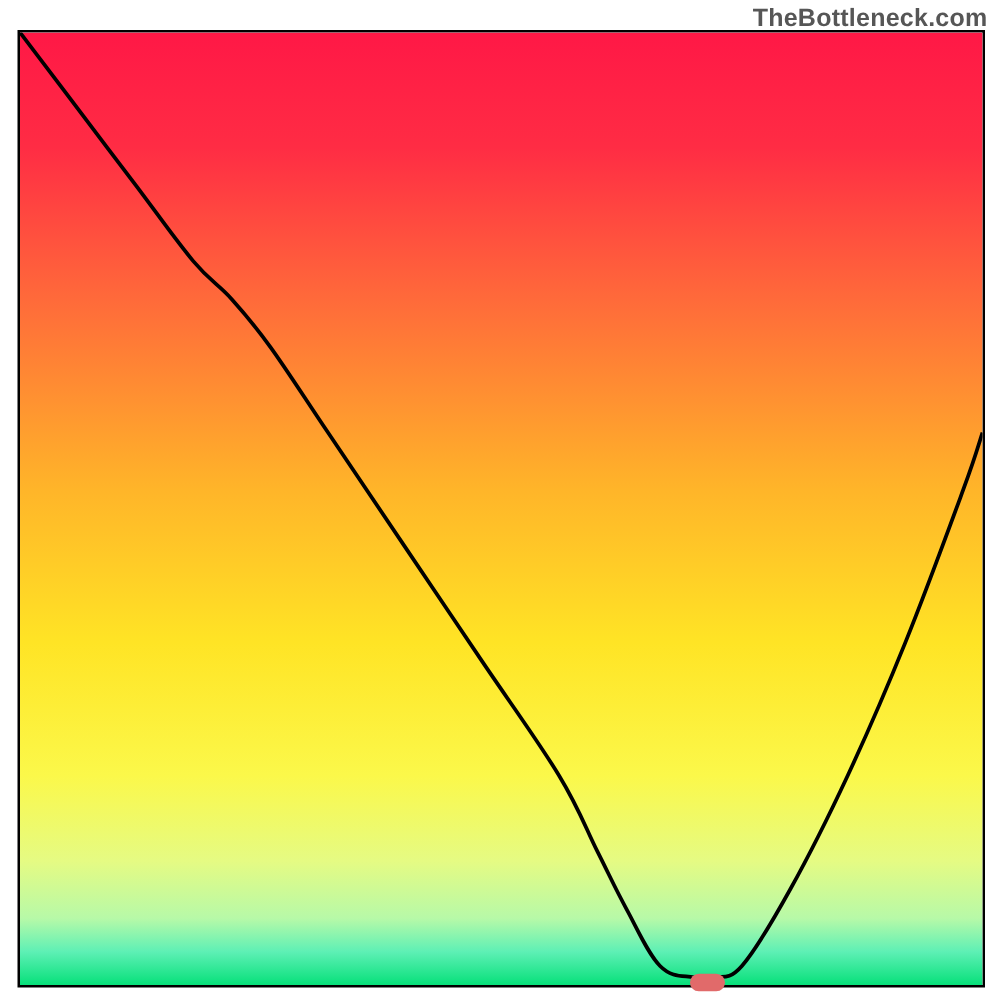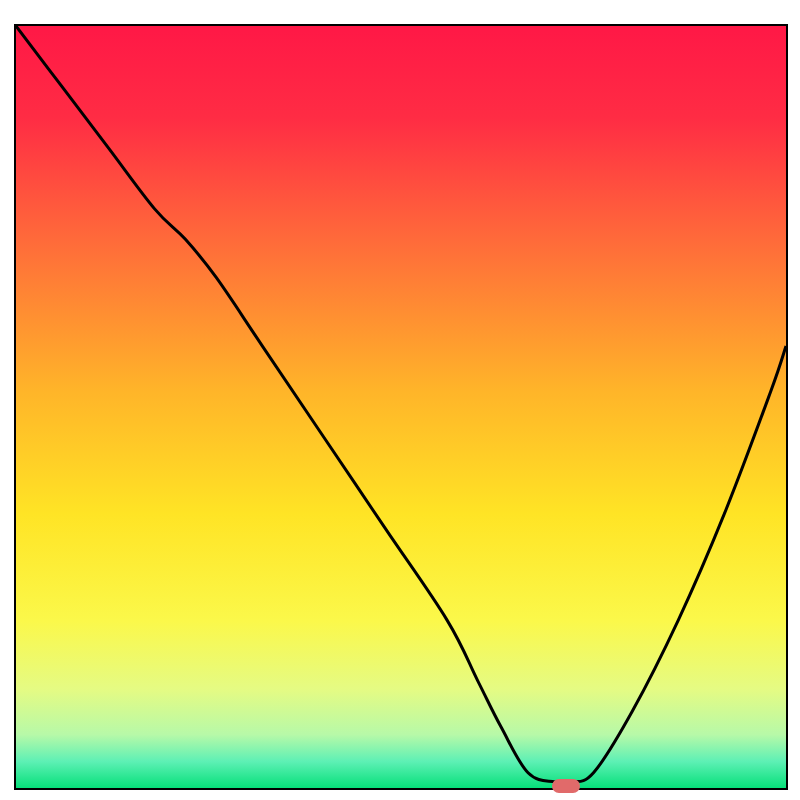--- a/index.html
+++ b/index.html
@@ -45,20 +45,21 @@
     border-radius: 8px;
     transform: translate(-50%, -50%);
     z-index: 5;
   }
 </style>
 </head>
 <body>
 
 <div class="stage">
 
+  <div class="watermark">TheBottleneck.com</div>
 
   <div class="plot" style="left: 14px; top: 24px; width: 774px; height: 766px;">
 
     <svg class="fill" viewBox="0 0 1000 1000" preserveAspectRatio="none">
       <defs>
         <linearGradient id="bg-grad" x1="0" y1="0" x2="0" y2="1">
             <stop offset="0%" stop-color="#ff1846"></stop>
             <stop offset="12%" stop-color="#ff2c44"></stop>
             <stop offset="28.000000000000004%" stop-color="#ff6a3a"></stop>
             <stop offset="48%" stop-color="#ffb529"></stop>

